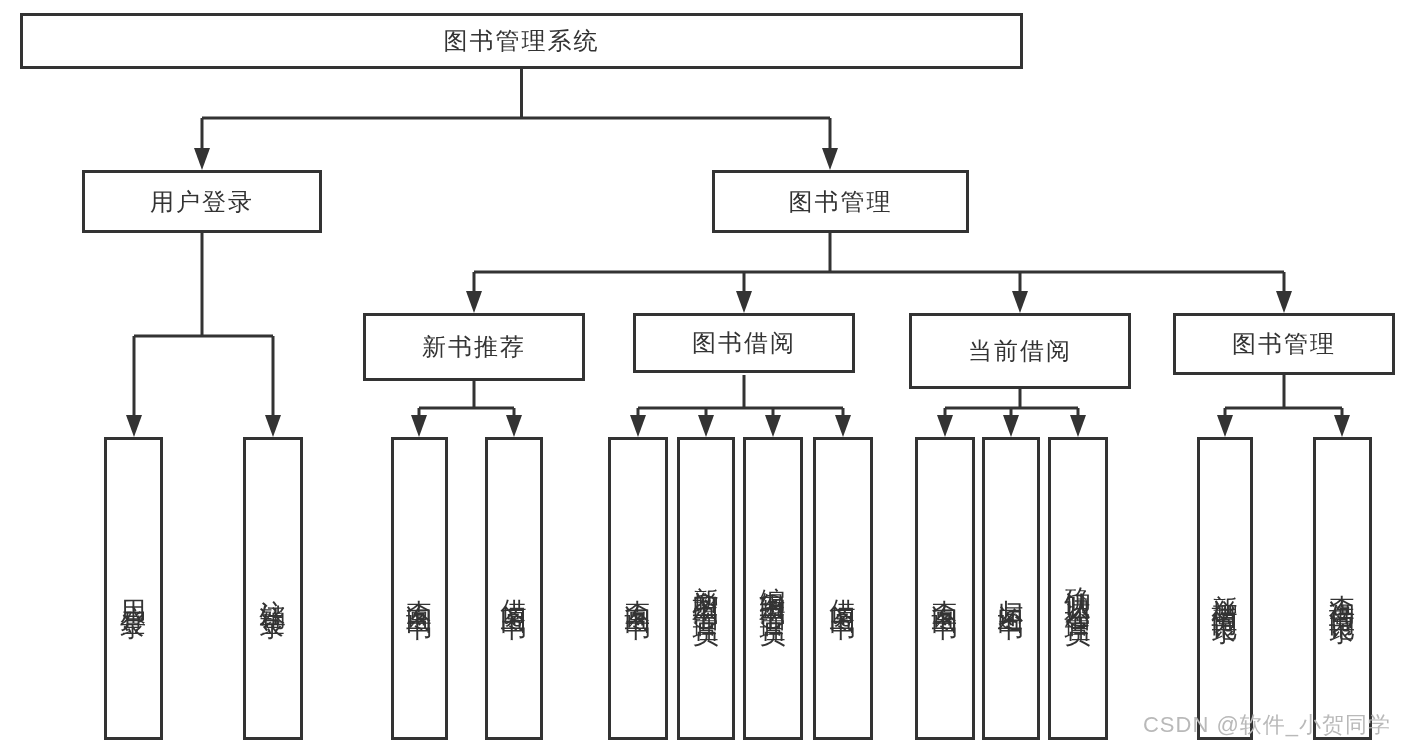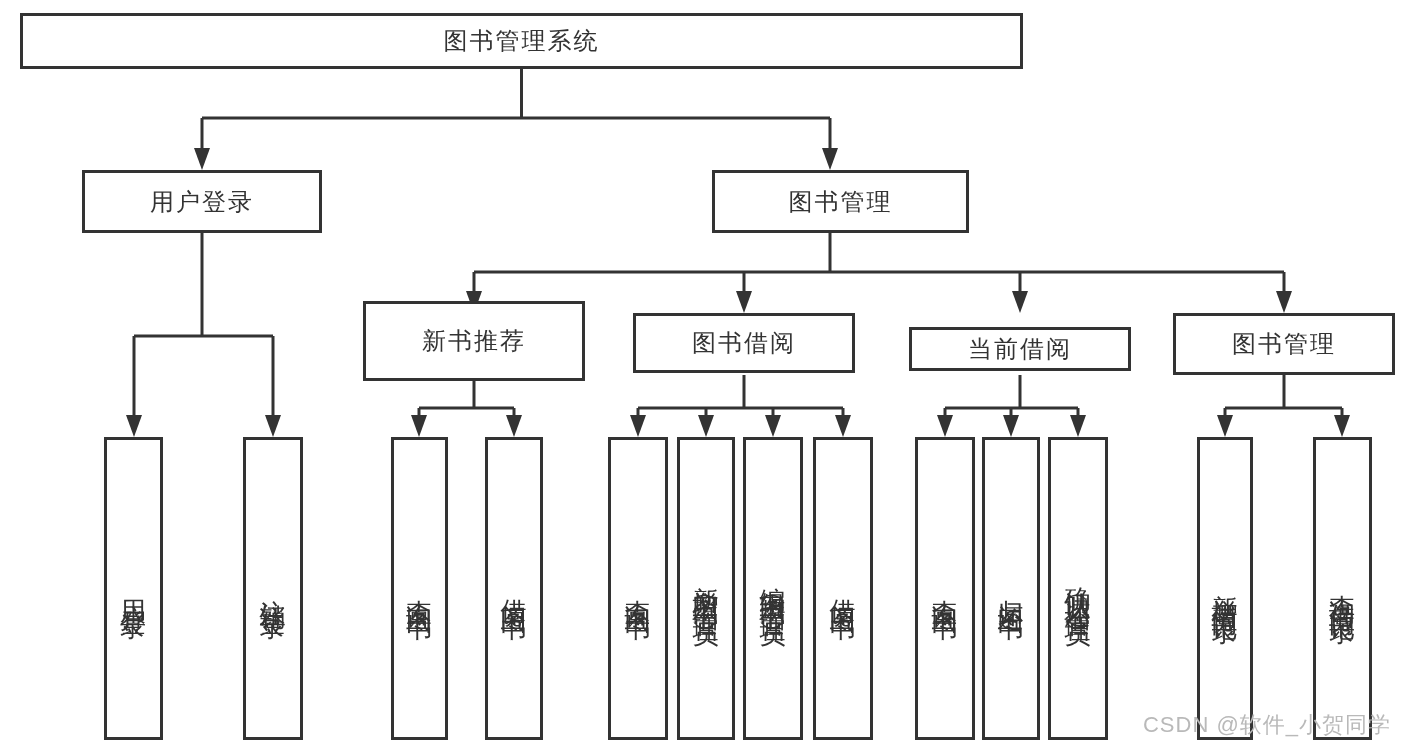--- a/index.html
+++ b/index.html
@@ -144,27 +144,27 @@
     <span class="hlabel">图书管理系统</span>
   </div>
 
   <div class="hnode" style="left:82px;top:170px;width:240px">
     <span class="hlabel">用户登录</span>
   </div>
   <div class="hnode" style="left:712px;top:170px;width:257px">
     <span class="hlabel">图书管理</span>
   </div>
 
-  <div class="hnode" style="left:363px;top:301px;width:222px;height:80px">
+  <div class="hnode" style="left:363px;top:313px;width:222px;height:68px">
     <span class="hlabel">新书推荐</span>
   </div>
   <div class="hnode" style="left:633px;top:313px;width:222px;height:60px">
     <span class="hlabel">图书借阅</span>
   </div>
-  <div class="hnode" style="left:909px;top:327px;width:222px;height:44px">
+  <div class="hnode" style="left:909px;top:313px;width:222px;height:76px">
     <span class="hlabel">当前借阅</span>
   </div>
   <div class="hnode" style="left:1173px;top:313px;width:222px;height:62px">
     <span class="hlabel">图书管理</span>
   </div>
 
   <div class="vnode" style="left:104px;width:59px">
     <span class="vlabel">用户登录</span>
   </div>
   <div class="vnode" style="left:243px;width:60px">

